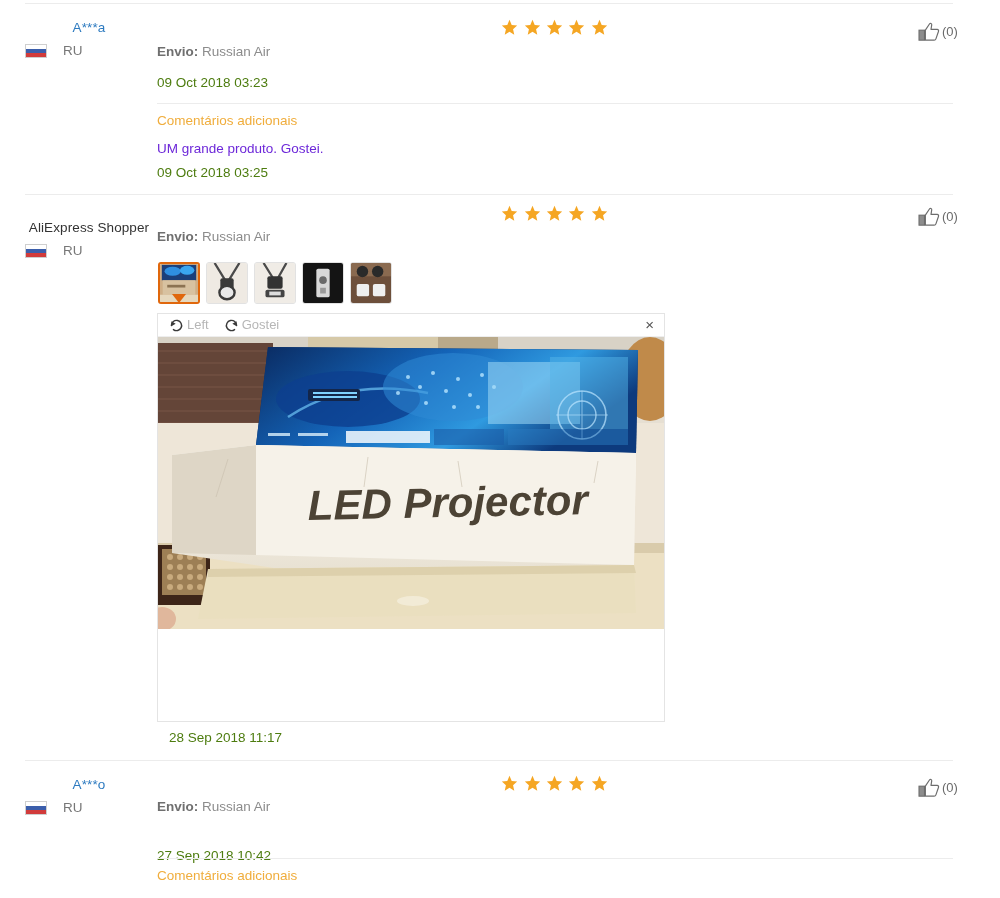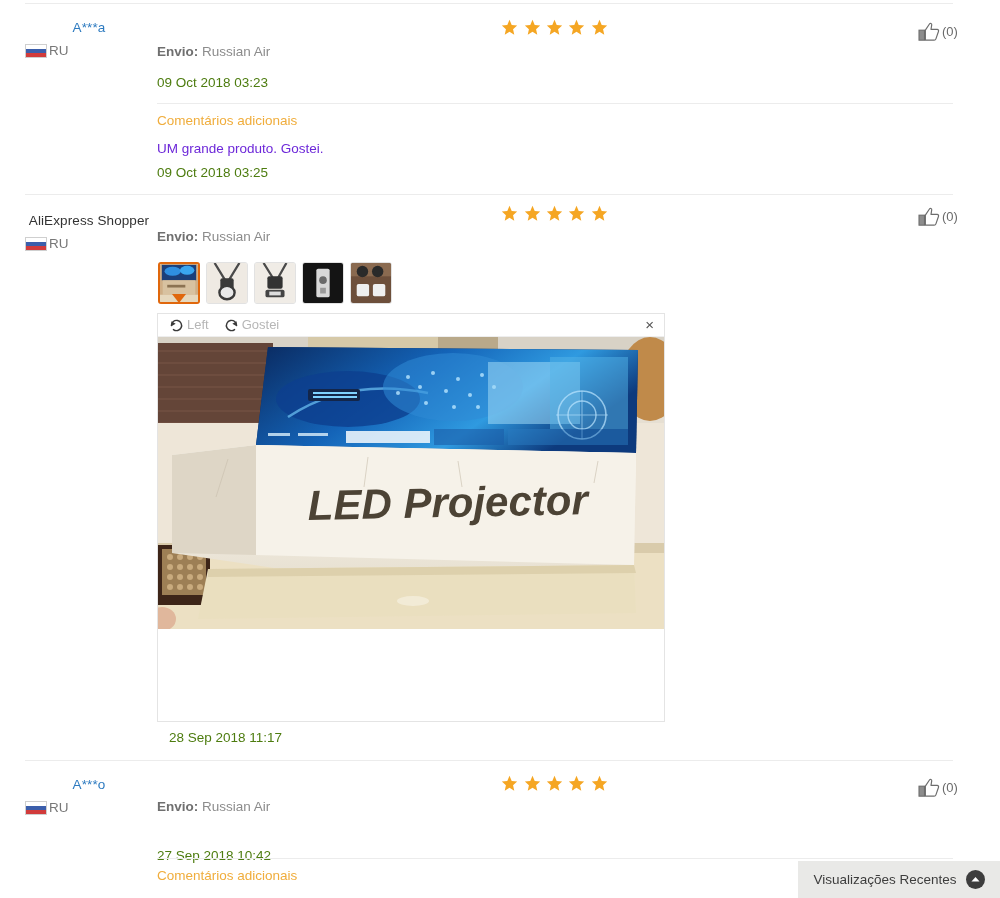--- a/index.html
+++ b/index.html
@@ -43,21 +43,21 @@
     line-height: 16px;
     white-space: nowrap;
     text-decoration: none;
     display: block;
     letter-spacing: .1px;
   }
   .reviewer-name.plain { color: #333; font-weight: normal; }
   .country-row {
     display: flex;
     align-items: center;
-    gap: 2px;
+    gap: 16px;
     margin-top: 8px;
   }
   .flag {
     width: 22px; height: 14px;
     border: 1px solid #cfcfcf;
     position: relative;
     overflow: hidden;
     flex: none;
     background: #fff;
   }
@@ -277,21 +277,21 @@
 
     <div style="position:absolute;left:157px;top:113px;" class="addl-title">Comentários adicionais</div>
     <div style="position:absolute;left:157px;top:141px;" class="addl-text">UM grande produto. Gostei.</div>
     <div style="position:absolute;left:157px;top:165px;" class="date-line">09 Oct 2018 03:25</div>
   </div>
 
   <div class="rule-full" style="top:194px;"></div>
 
   <div class="review">
 
-    <div class="reviewer-col" style="top:213px;">
+    <div class="reviewer-col" style="top:220px;">
       <span class="reviewer-name plain">AliExpress Shopper</span>
       <div class="country-row">
         <span class="flag">
           <span class="f-w"></span>
             <span class="f-b"></span>
             <span class="f-r"></span>
         </span>
         <span class="country-code">RU</span>
       </div>
     </div>
@@ -566,22 +566,14 @@
         <path d="M8 20 L8 9 L12.5 2.2 C13.4 1 15.2 1.6 15 3.2 L14.2 8.2 L21 8.2 C22.3 8.2 22.9 9.4 22.4 10.4 L19.6 18.6 C19.3 19.5 18.6 20 17.7 20 Z" fill="none" stroke="#6d6d6d" stroke-width="1.3" stroke-linejoin="round"></path>
       </svg>
       <span class="like-count">(0)</span>
     </div>
 
     <div class="rule-indent" style="top:858px;"></div>
 
     <div style="position:absolute;left:157px;top:868px;" class="addl-title">Comentários adicionais</div>
   </div>
 
-  <div class="recent-bar">
-    <span class="label">Visualizações Recentes</span>
-    <span class="chev">
-      <svg width="11" height="11" viewBox="0 0 12 12">
-          <polygon points="6,3.2 10.4,8.2 1.6,8.2" fill="#ffffff"></polygon>
-        </svg>
-    </span>
-  </div>
 
 </div>
 
 </body></html>

